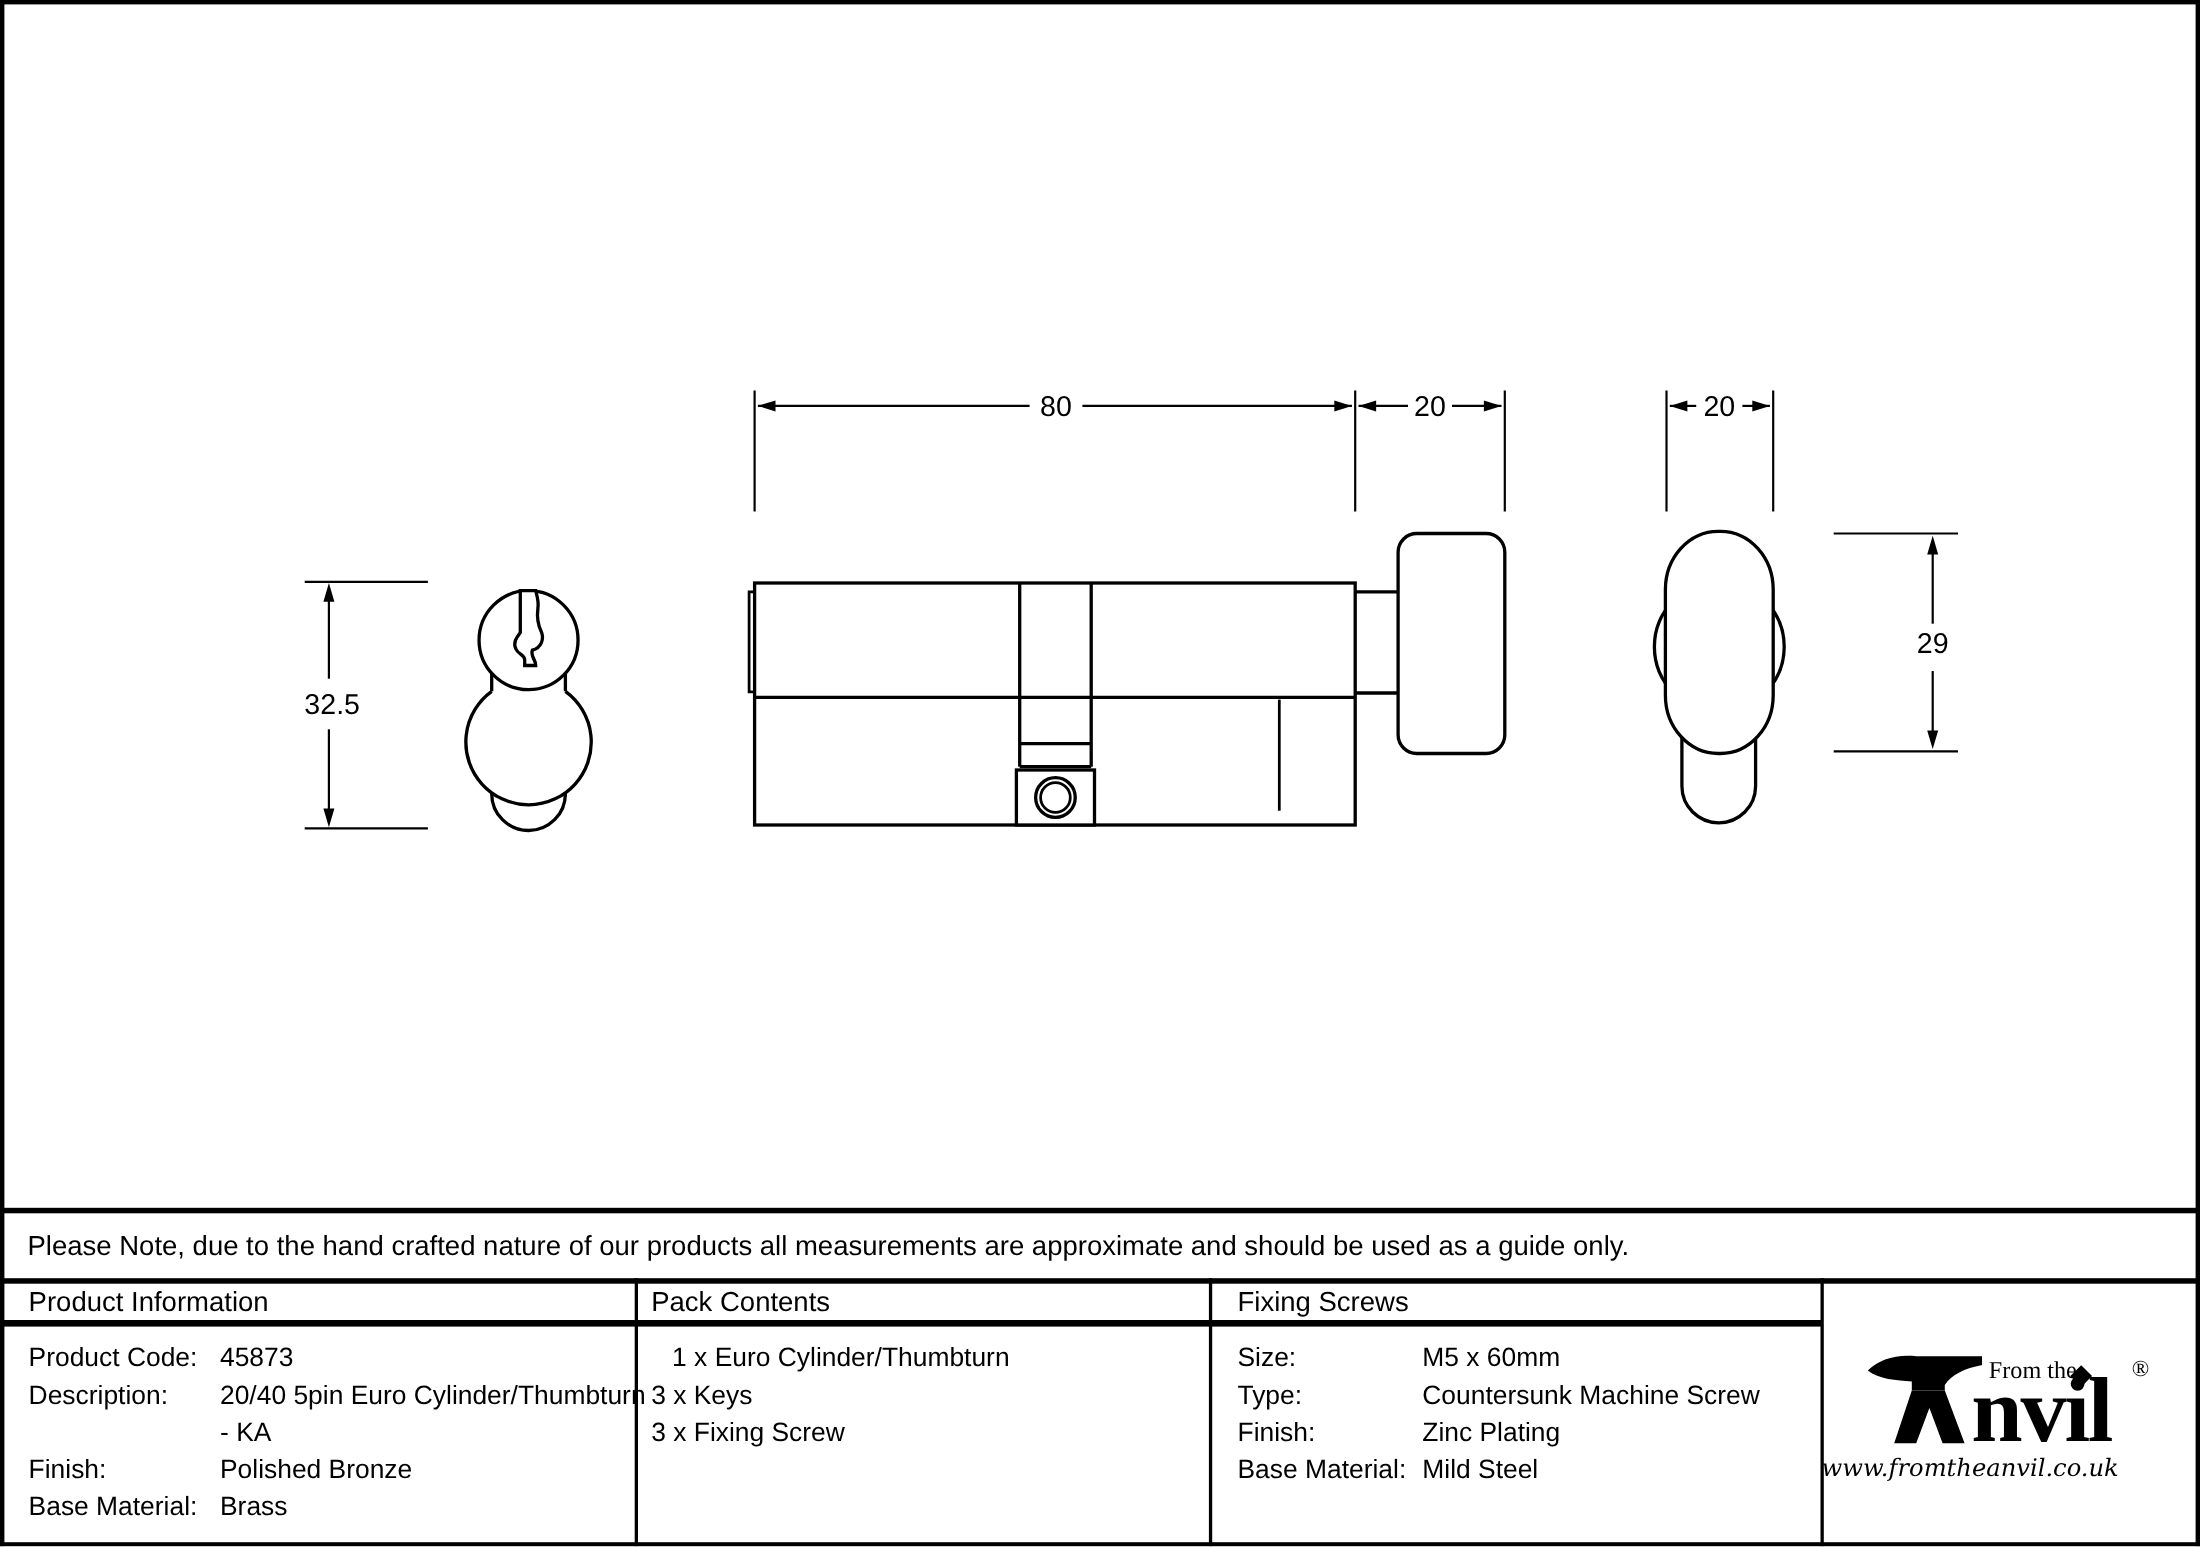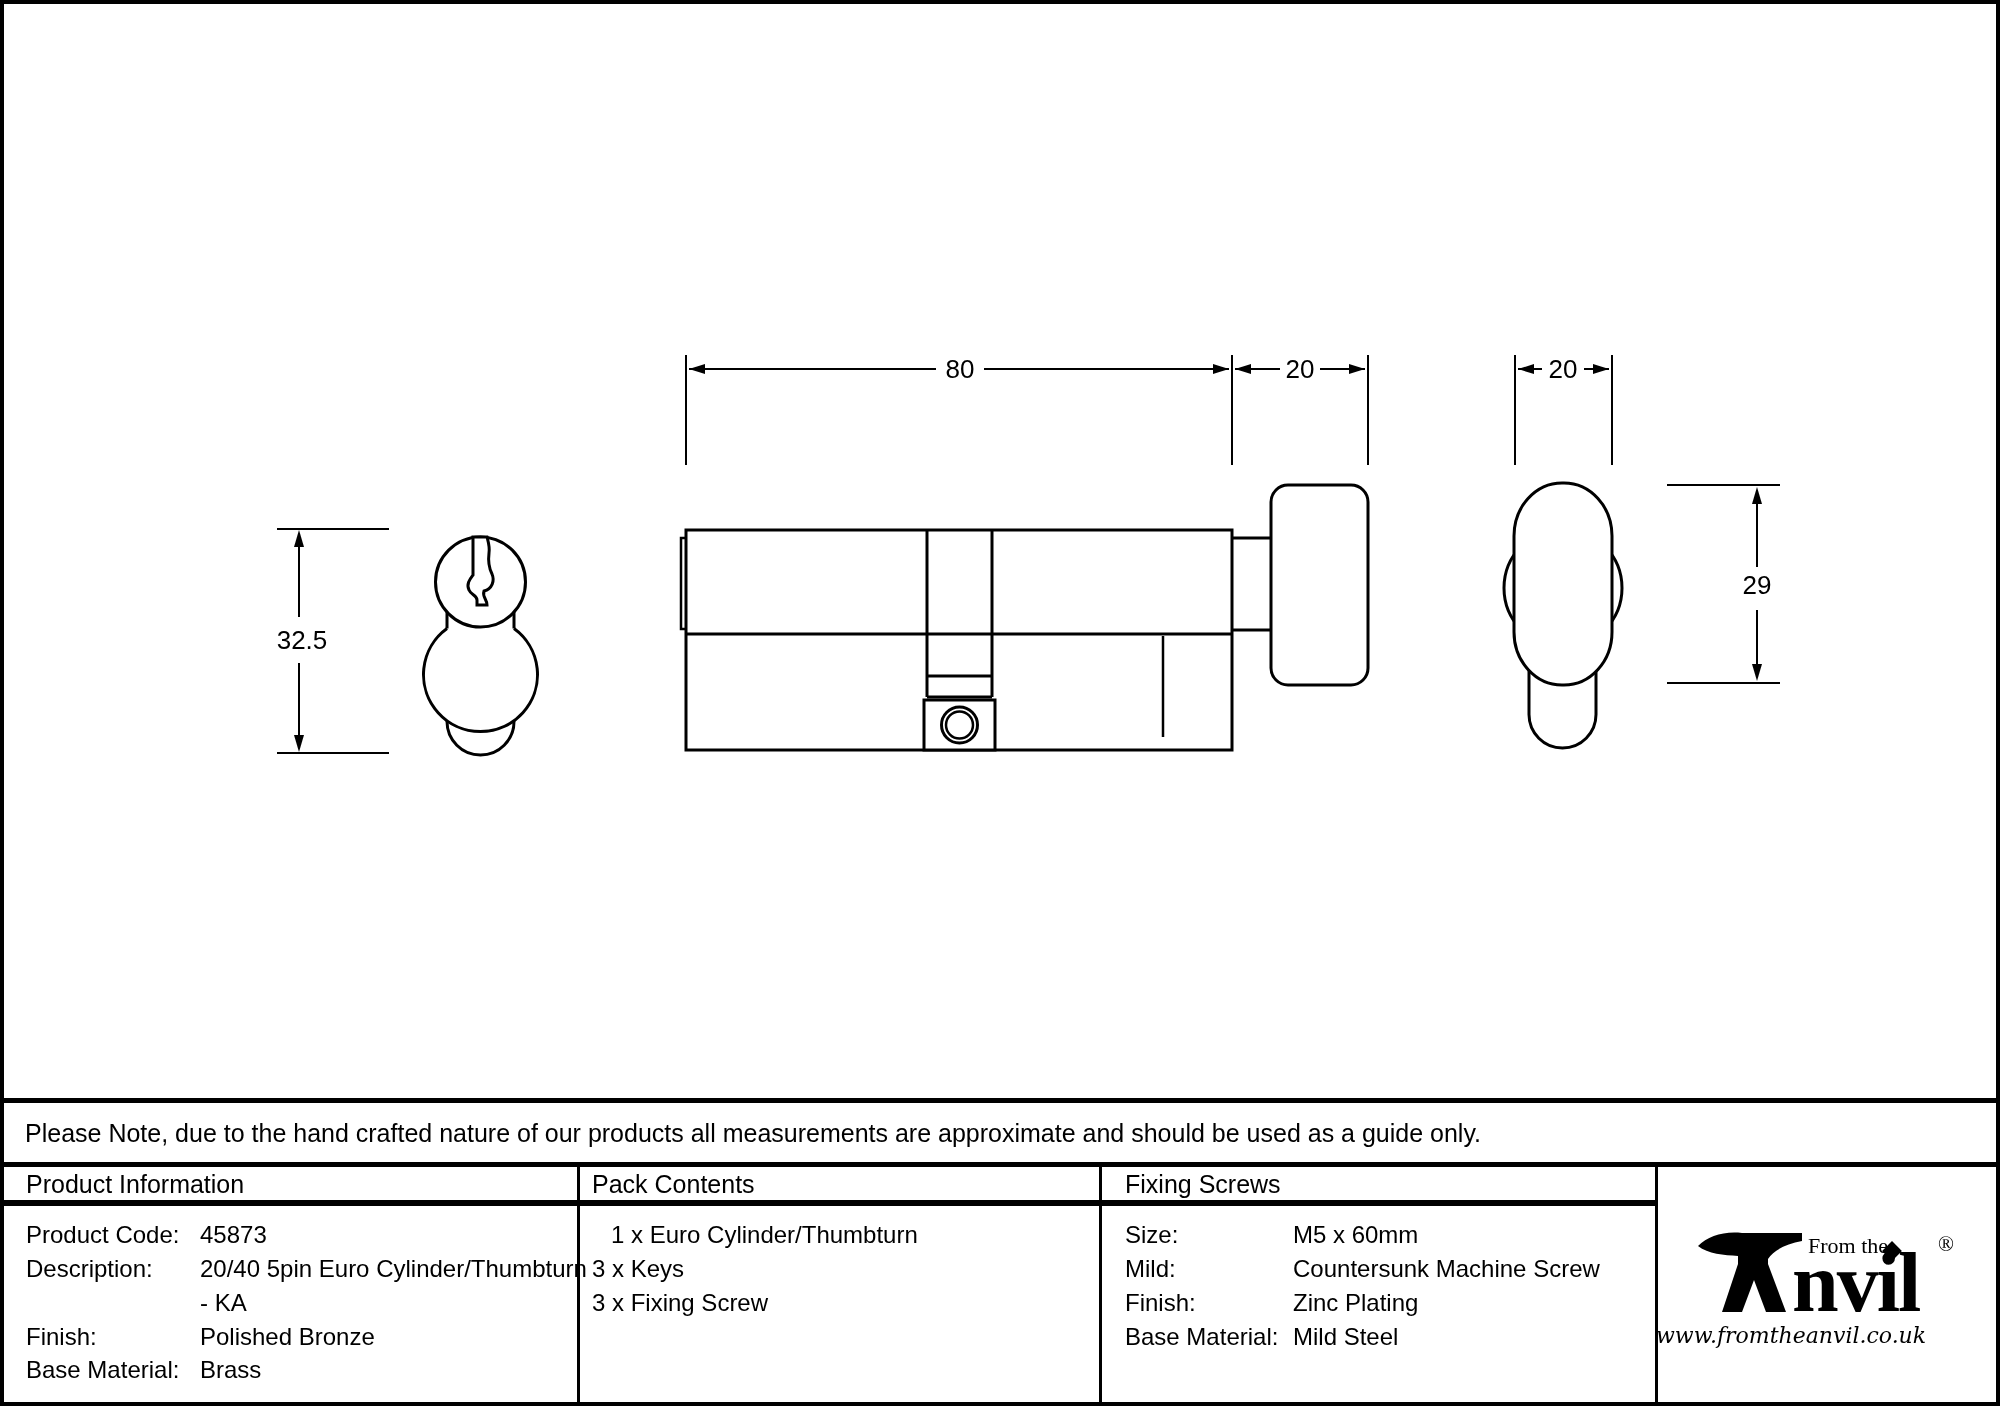--- a/index.html
+++ b/index.html
@@ -127,21 +127,21 @@
   <span class="txt" style="left:200px;top:1337px;">Polished Bronze</span>
   <span class="txt" style="left:26px;top:1370px;">Base Material:</span>
   <span class="txt" style="left:200px;top:1370px;">Brass</span>
 
   <span class="txt" style="left:592px;top:1235px;margin-left:19px;">1 x Euro Cylinder/Thumbturn</span>
   <span class="txt" style="left:592px;top:1269px;">3 x Keys</span>
   <span class="txt" style="left:592px;top:1303px;">3 x Fixing Screw</span>
 
   <span class="txt" style="left:1125px;top:1235px;">Size:</span>
   <span class="txt" style="left:1293px;top:1235px;">M5 x 60mm</span>
-  <span class="txt" style="left:1125px;top:1269px;">Mild:</span>
+  <span class="txt" style="left:1125px;top:1269px;">Type:</span>
   <span class="txt" style="left:1293px;top:1269px;">Countersunk Machine Screw</span>
   <span class="txt" style="left:1125px;top:1303px;">Finish:</span>
   <span class="txt" style="left:1293px;top:1303px;">Zinc Plating</span>
   <span class="txt" style="left:1125px;top:1337px;">Base Material:</span>
   <span class="txt" style="left:1293px;top:1337px;">Mild Steel</span>
 
   <div class="abs" style="left:1656px;top:1162px;width:340px;height:244px;padding-left:48px;">
     <svg class="abs" style="left:42px;top:66px;" width="104" height="88" viewBox="0 0 104 88">
       <path fill="#000" d="M 0 18 C 10 8, 26 3, 44 5 L 104 5 L 104 13 C 88 16, 76 22, 70 31 L 70 36 L 40 36 L 40 28 C 26 27, 10 26, 0 18 Z"></path>
       <path fill="#000" d="M 40 36 L 70 36 L 88 84 L 68 84 L 56 52 L 44 84 L 24 84 Z"></path>

